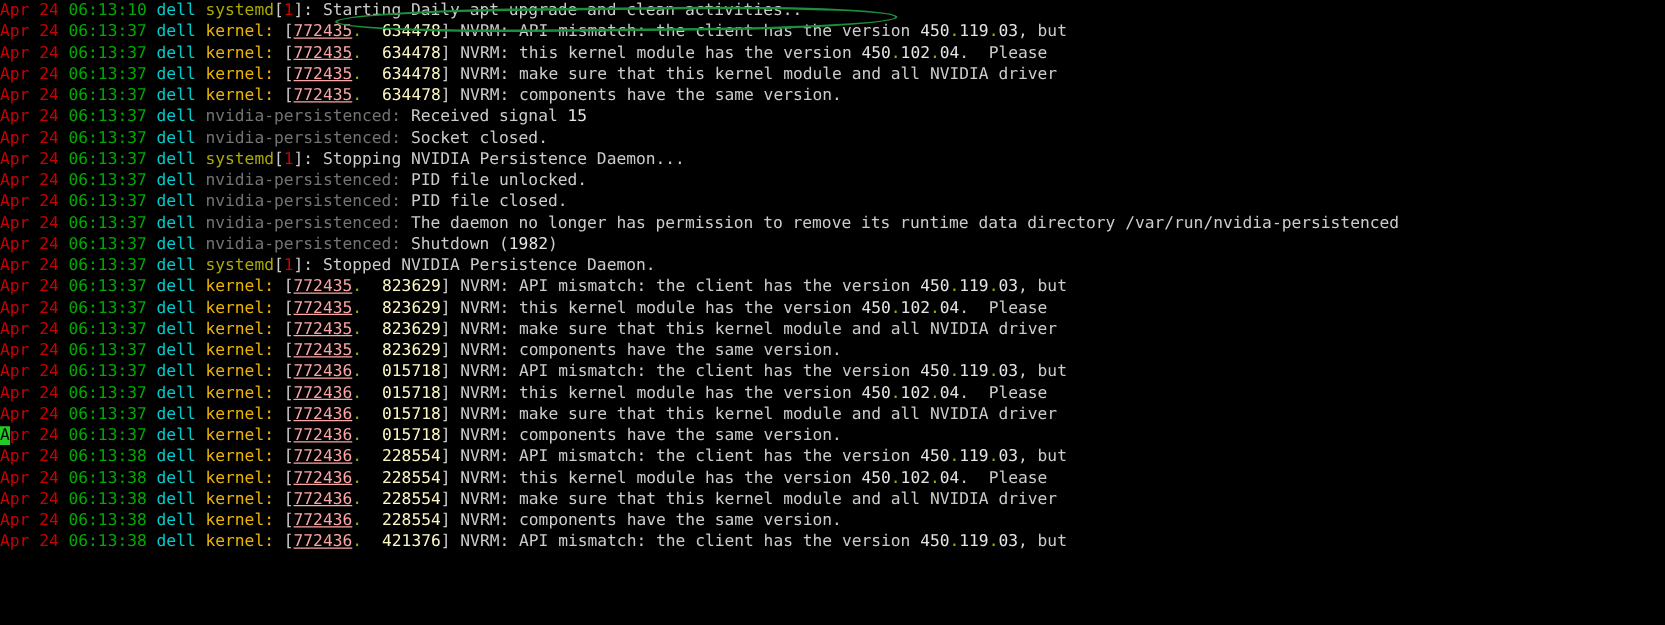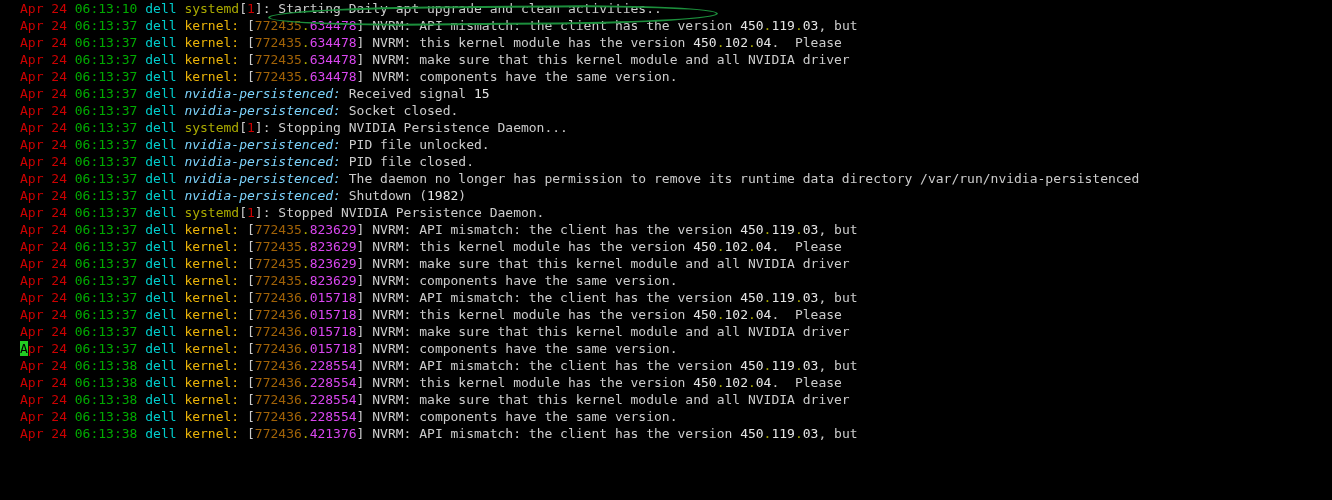--- a/index.html
+++ b/index.html
@@ -6,33 +6,33 @@
   body {
     background: #000;
     font-family: "Consolas", "Monaco", "Courier New", monospace;
     font-size: 13px;
     line-height: 17px;
     color: #ccc;
     padding: 0;
     white-space: nowrap;
     overflow: hidden;
   }
-  .log-line { display: block; padding-left: 20px; }
+  .log-line { display: block; }
   .date { color: #c00; }
   .time { color: #0a0; }
   .host { color: #0cc; }
   .svc  { color: #aa0; }
-  .svc-nv { color: #7dd3fc; font-style: italic; }
+  .svc-nv { color: #737373; }
   .svc-knl { color: #eab308; }
   .br   { color: #ccc; }
   .pid  { color: #c00; }
   .msg  { color: #ccc; }
   .num  { color: #e5e5e5; }
-  .ts1  { color: #a16207; }
-  .ts2  { color: #d946ef; }
+  .ts1  { color: #fca5a5; text-decoration: underline; }
+  .ts2  { color: #fef9c3; margin-left: 16px; }
   .dot  { color: #aa0; }
   .circ {
     position: absolute;
     border: 2px solid #1c8f3c;
     border-radius: 50% / 70%;
     width: 450px;
     height: 19px;
     left: 268px;
     top: 6px;
     pointer-events: none;

